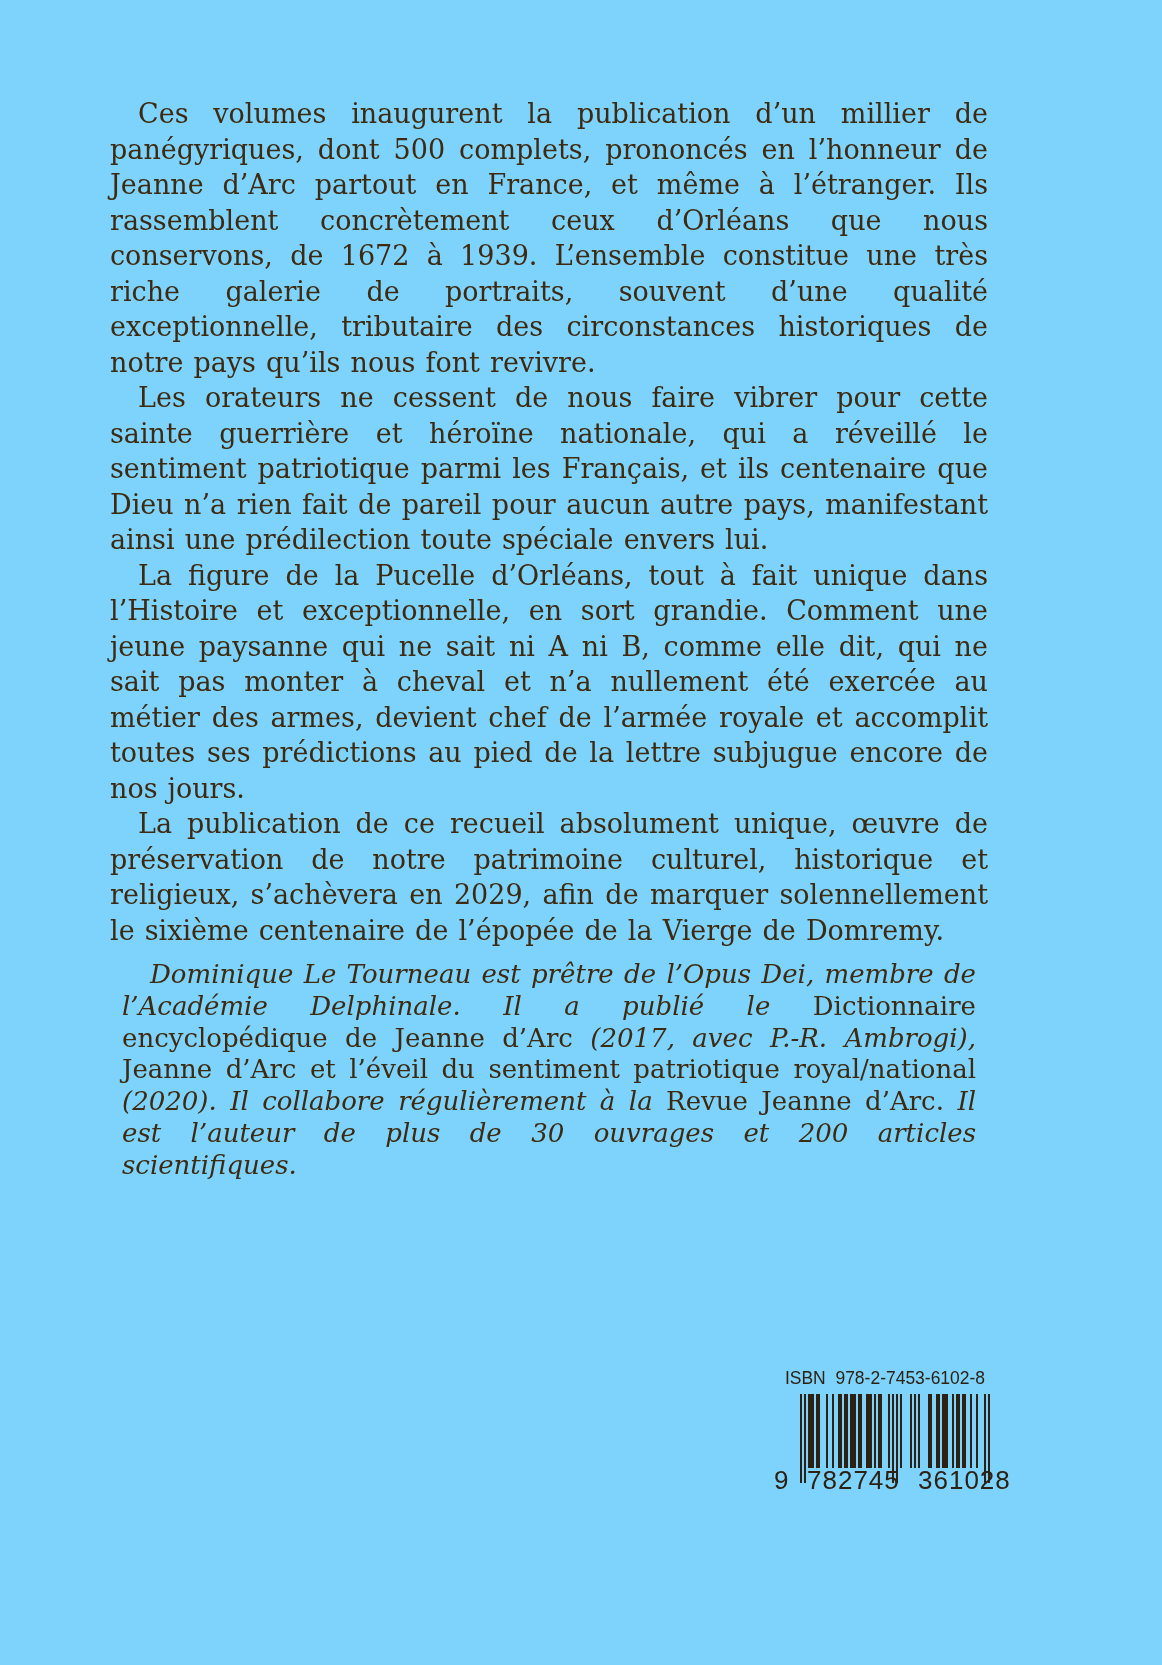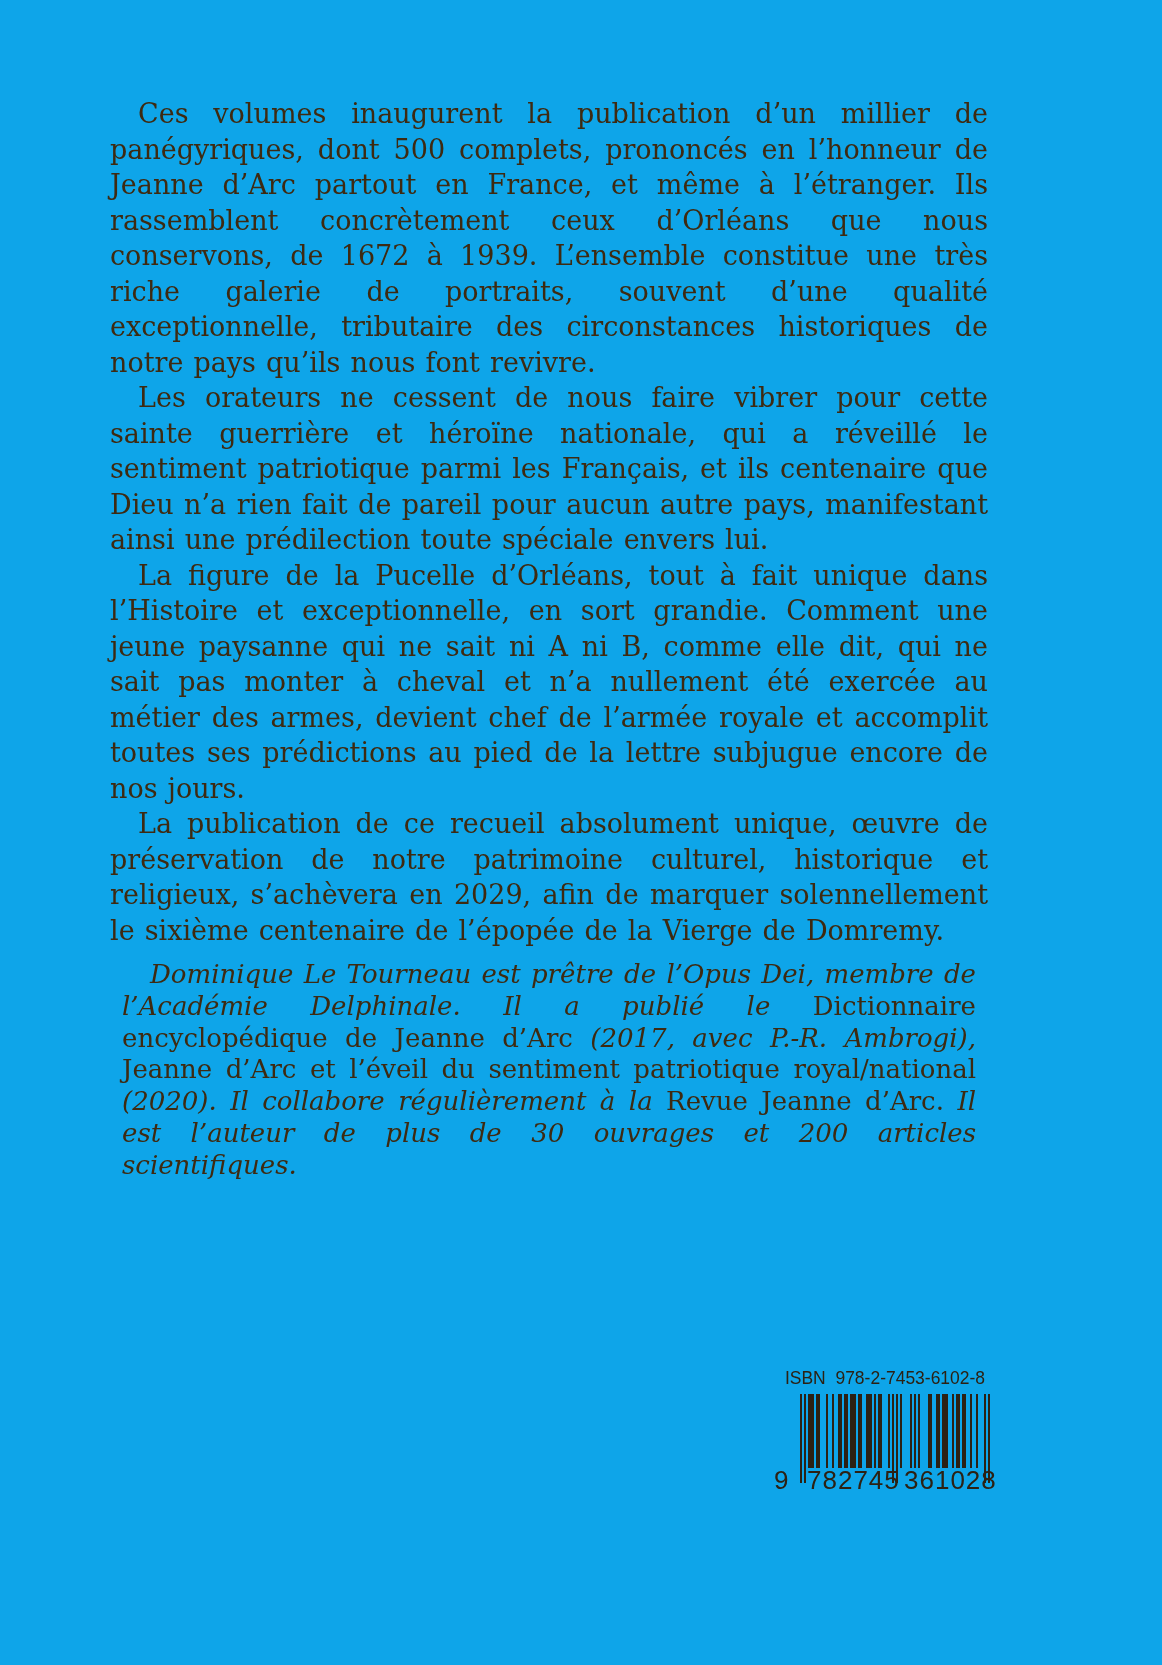--- a/index.html
+++ b/index.html
@@ -1,20 +1,20 @@
 <!DOCTYPE html>
 <html><head>
 <meta charset="utf-8">
 <style>
   html, body { margin: 0; padding: 0; background: #fcdfac; }
   .page {
     position: relative;
     width: 1162px;
     height: 1665px;
-    background: #0ea5e9;
+    background: #7dd3fc;
     overflow: hidden;
     font-family: "DejaVu Serif", serif;
     color: #3e2a11;
   }
   .body-text {
     position: absolute;
     left: 110px;
     top: 96px;
     width: 878px;
   }
@@ -76,21 +76,21 @@
     top: 100px;
     left: 0;
     width: 230px;
     height: 30px;
     font-family: "Liberation Sans", sans-serif;
     font-size: 26px;
     line-height: 28px;
   }
   .d-first { position: absolute; left: 4px; top: 0; }
   .d-left  { position: absolute; left: 37px;  top: 0; width: 88px; text-align: left; letter-spacing: 1px; }
-  .d-right { position: absolute; left: 134px; top: 0; width: 88px; text-align: center; letter-spacing: 1px; }
+  .d-right { position: absolute; left: 148px; top: 0; width: 88px; text-align: center; letter-spacing: 1px; }
 
   .series {
     position: absolute;
     left: 107px;
     top: 1456px;
     font-style: italic;
     font-size: 27px;
     line-height: 36px;
     white-space: nowrap;
   }

